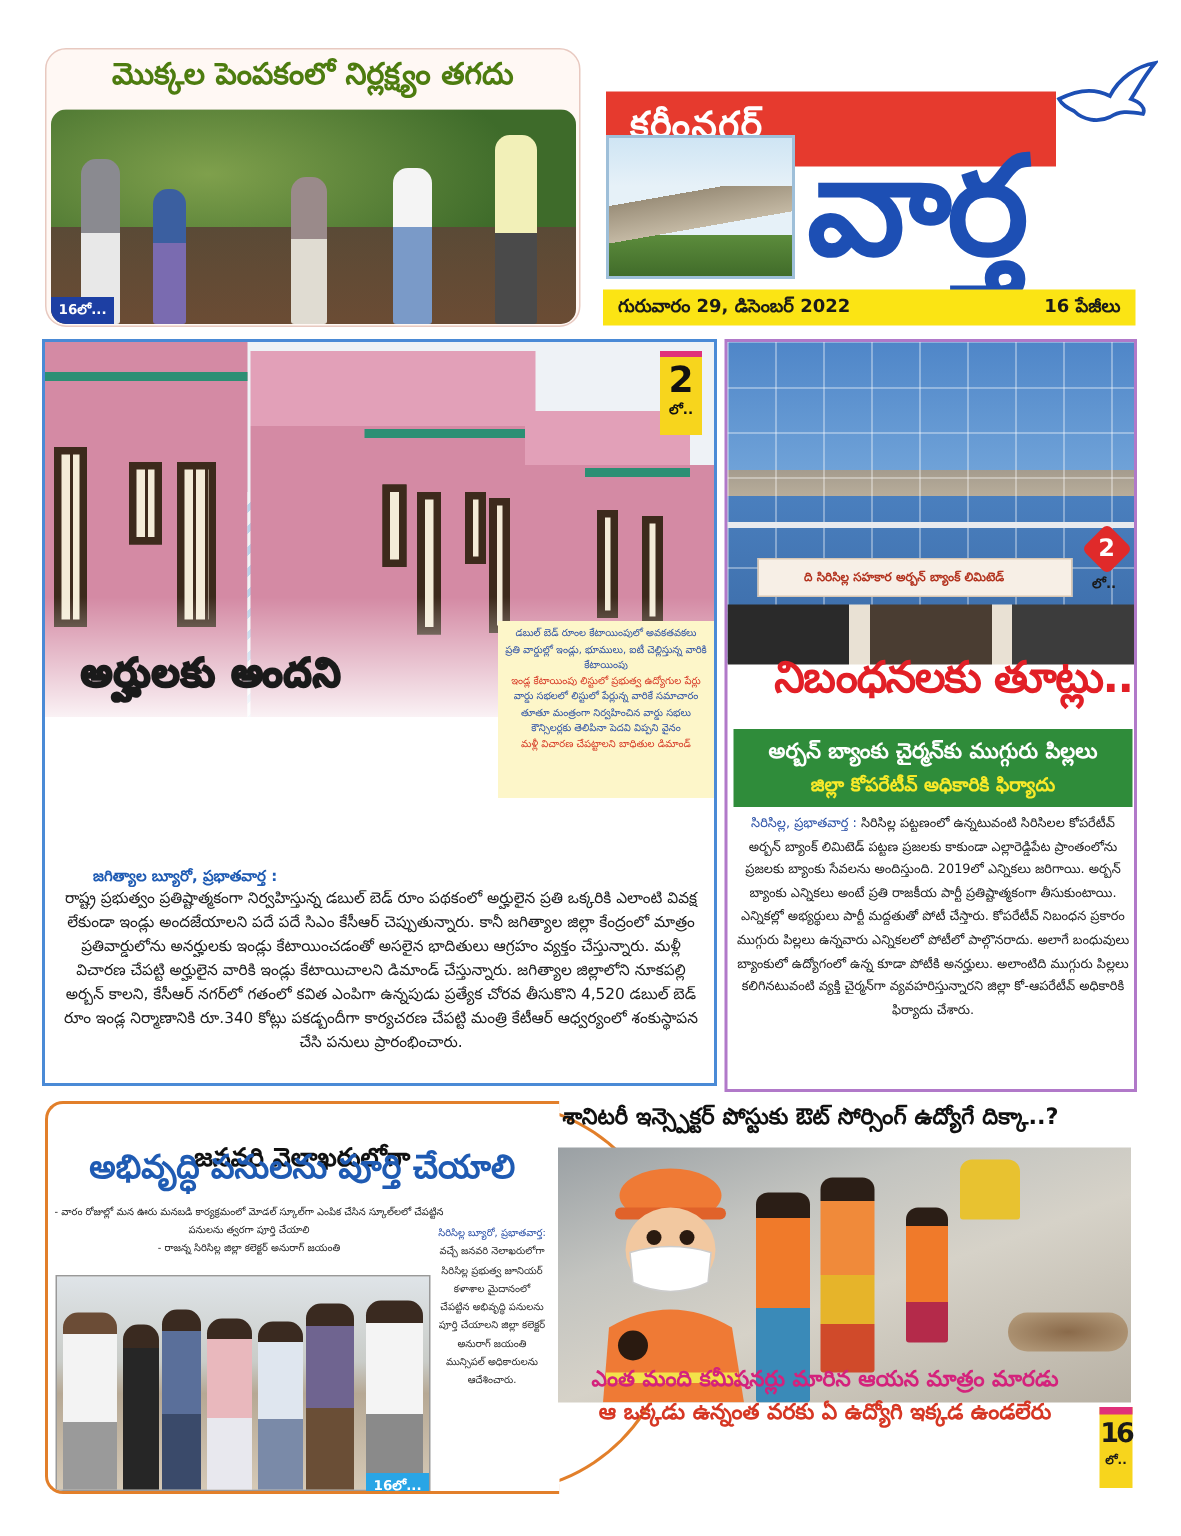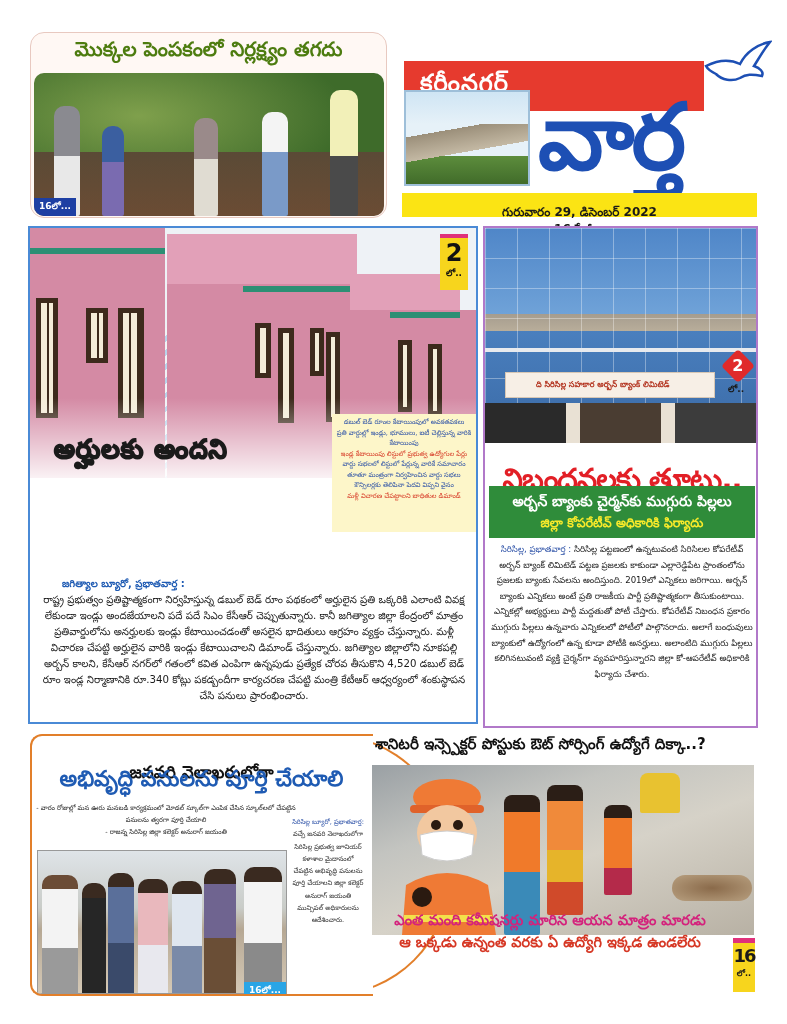--- a/index.html
+++ b/index.html
@@ -21,21 +21,21 @@
   
   .mast-red { left: 404px; top: 37px; width: 300px; height: 50px; background: #e63a2e; color: #fff; font-weight: bold; font-size: 24px; display: flex; align-items: center; padding-left: 16px; letter-spacing: 1px; margin-top: 24px; }
   .dove { left: 702px; top: 38px; width: 70px; height: 48px; }
   .dam-pic { left: 404px; top: 90px; width: 126px; height: 96px; border: 2px solid #9ebfd9;
     background:
       linear-gradient(to bottom, #cfe5f4 0%, #e6f1f8 35%, rgba(0,0,0,0) 35%),
       linear-gradient(170deg, rgba(0,0,0,0) 40%, #9b8f7a 40%, #c4b9a4 62%, rgba(0,0,0,0) 62%),
       linear-gradient(to bottom, rgba(0,0,0,0) 70%, #5c8c3c 70%, #416c2a 100%),
       #e6f1f8; }
   .mast-blue { left: 538px; top: 88px; width: 212px; height: 100px; color: #1d4fb4; font-weight: bold; font-size: 92px; line-height: 100px; letter-spacing: -3px; }
-  .mast-date { left: 402px; top: 193px; width: 355px; height: 24px; background: #fbe414; display: flex; justify-content: space-between; align-items: center; padding: 12px 10px; font-size: 12px; font-weight: bold; flex-direction: column; }
+  .mast-date { left: 402px; top: 193px; width: 355px; height: 24px; background: #fbe414; display: flex; justify-content: space-between; align-items: center; padding: 2px 10px; font-size: 12px; font-weight: bold; }
 
   
   .lead { left: 28px; top: 226px; width: 450px; height: 498px; border: 2px solid #4a8ad6; background: #fff; overflow: hidden; }
   .lead-photo { position: absolute; left: 0; top: 0; width: 446px; height: 250px;
     background: linear-gradient(to bottom, #eef2f6 0%, #eef2f6 100%); }
   .house { position: absolute; background: #d48aa4; }
   .house-top { position: absolute; background: #e2a0b8; }
   .stripe { position: absolute; height: 6px; background: #2c8f74; }
   .win { position: absolute; background: #3d2a1c; border: 3px solid #3d2a1c; }
   .win::after { content: ""; position: absolute; inset: 2px; background: repeating-linear-gradient(to right, #f4ecd8 0 6px, #3d2a1c 6px 8px); }
@@ -59,21 +59,21 @@
     background:
       linear-gradient(to bottom, rgba(0,0,0,0) 56%, #e8eaee 56%, #e8eaee 58%, rgba(0,0,0,0) 58%),
       repeating-linear-gradient(to right, rgba(255,255,255,0.35) 0 1px, rgba(0,0,0,0) 1px 32px),
       repeating-linear-gradient(to bottom, rgba(255,255,255,0.35) 0 1px, rgba(0,0,0,0) 1px 30px),
       linear-gradient(to bottom, #4f86c8 0%, #6fa2d8 40%, #a59c8e 40%, #b8ad9a 48%, #4a7fbe 48%, #3a6aa6 100%); }
   .bank-sign { position: absolute; left: 20px; top: 144px; width: 210px; height: 26px; background: #f7efe6; border: 1px solid #d8c7b4; font-size: 8px; color: #b3331f; display: flex; align-items: center; padding-left: 30px; font-weight: bold; }
   .bank-lower { position: absolute; left: 0; top: 175px; width: 271px; height: 40px; background: linear-gradient(to right, #2a2a2a 0 30%, #e9e1d4 30% 35%, #4a3d32 35% 65%, #e9e1d4 65% 70%, #3c3c3c 70%); }
   .badge-oct { position: absolute; left: 241px; top: 126px; width: 24px; height: 24px; background: #e02a2a; color: #fff; font-weight: bold; font-size: 16px; text-align: center; line-height: 24px; transform: rotate(45deg); border-radius: 4px; }
   .badge-oct span { display: inline-block; transform: rotate(-45deg); }
   .badge-oct-lo { position: absolute; left: 243px; top: 156px; font-size: 9px; font-weight: bold; }
-  .bank-head { position: absolute; left: 4px; top: 234px; width: 266px; text-align: center; font-size: 29px; font-weight: bold; color: #e21f26; letter-spacing: -1px; }
+  .bank-head { position: absolute; left: 4px; top: 206px; width: 266px; text-align: right; font-size: 29px; font-weight: bold; color: #e21f26; letter-spacing: -1px; }
   .bank-deck { position: absolute; left: 4px; top: 258px; width: 266px; height: 52px; background: #2f8c3a; text-align: center; padding-top: 4px; }
   .bank-deck .l1 { display: block; color: #fff; font-size: 14px; font-weight: bold; line-height: 22px; }
   .bank-deck .l2 { display: block; color: #f8ea2a; font-size: 12.5px; font-weight: bold; line-height: 22px; }
   .bank-body { position: absolute; left: 4px; top: 314px; width: 266px; font-size: 8.6px; line-height: 15.6px; text-align: center; }
   .bank-body .by { color: #2a4fa6; }
 
   
   .dev { left: 30px; top: 734px; width: 343px; height: 262px; border-top: 2px solid #e27f2a; border-left: 2px solid #e27f2a; border-bottom: 2px solid #e27f2a; border-radius: 12px 0 0 12px; background: #fff; overflow: hidden; }
   .dev-curve { left: 300px; top: 734px; width: 150px; height: 262px; border-right: 2px solid #e27f2a; border-top: 2px solid #e27f2a; border-bottom: 2px solid #e27f2a; border-radius: 0 120px 120px 0; }
   .dev-kicker { position: absolute; left: 0; top: 6px; width: 339px; text-align: center; font-size: 17px; font-weight: bold; color: #111; margin-top: 20px; }

